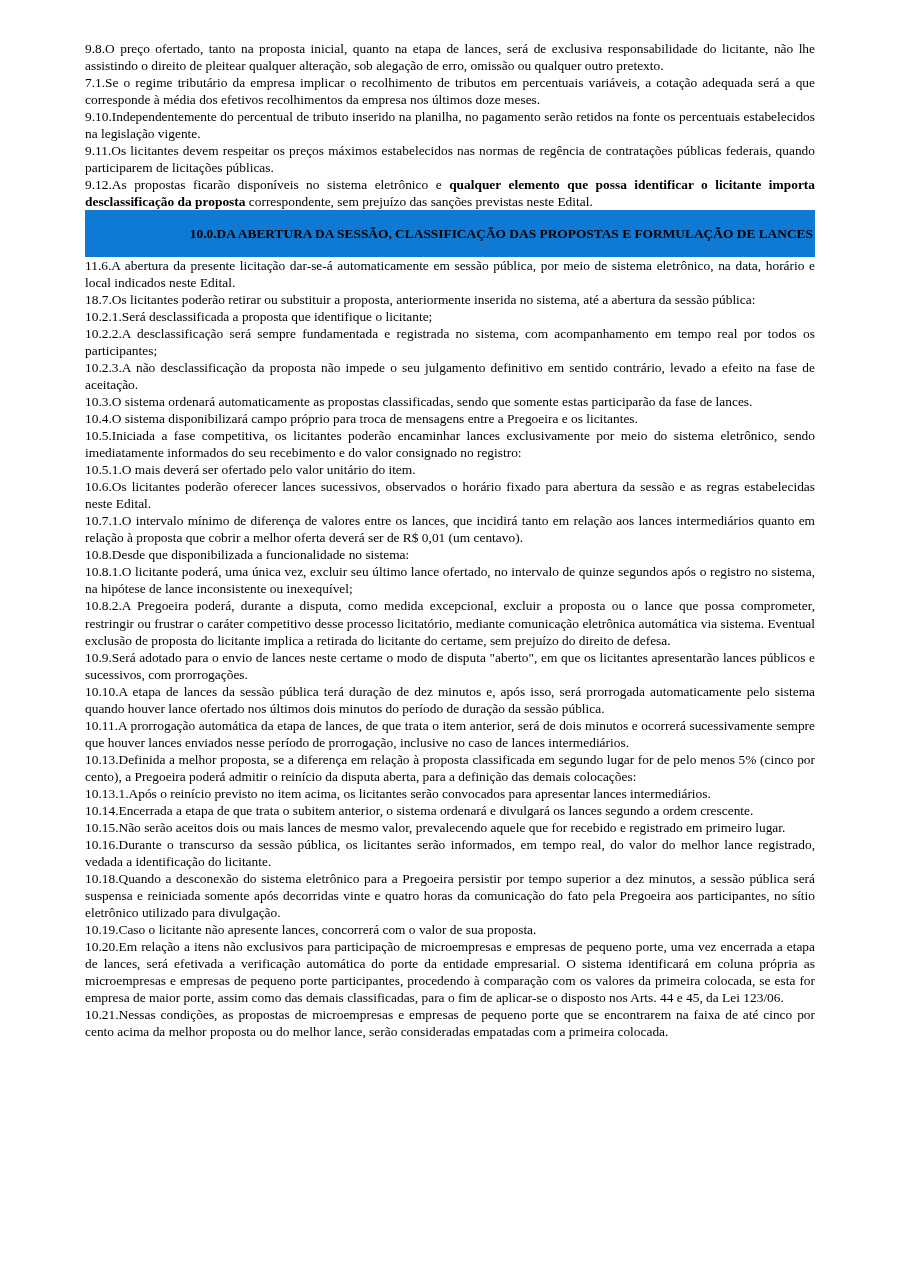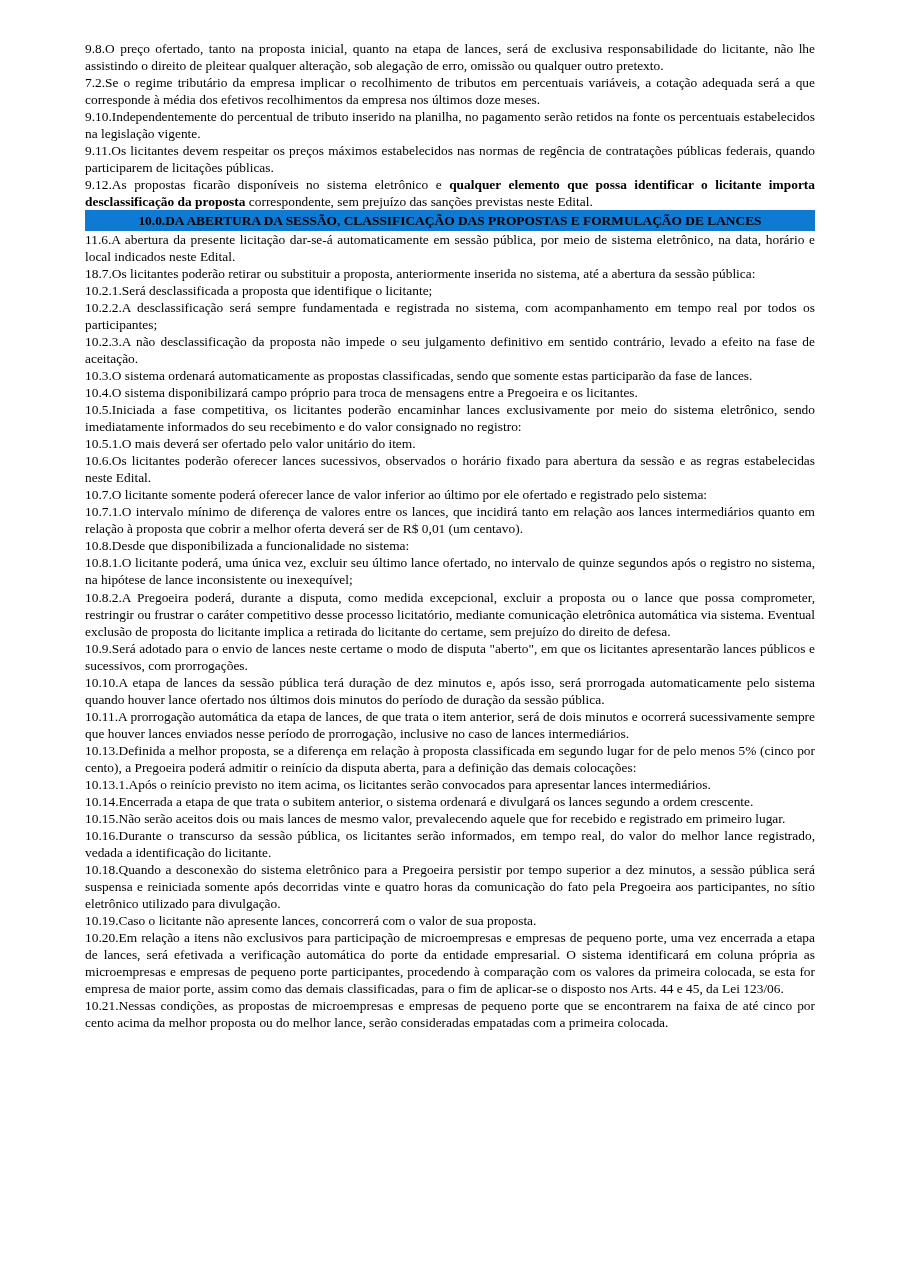--- a/index.html
+++ b/index.html
@@ -19,52 +19,51 @@
     color: #000000;
     text-align: justify;
     overflow: hidden;
   }
   .page p {
     margin: 0;
   }
   .section-header {
     font-weight: bold;
     color: #000000;
-    padding: 2px 2px;
+    padding: 15px 2px;
     margin-top: 17px;
     margin-bottom: 2px;
-    text-align: center;
+    text-align: right;
   }
   b { font-weight: bold; }
 </style>
 </head>
 <body>
 
 <div class="page">
 
   <p>9.8.O preço ofertado, tanto na proposta inicial, quanto na etapa de lances, será de exclusiva responsabilidade do licitante, não lhe assistindo o direito de pleitear qualquer alteração, sob alegação de erro, omissão ou qualquer outro pretexto.</p>
-  <p>7.2.Se o regime tributário da empresa implicar o recolhimento de tributos em percentuais variáveis, a cotação adequada será a que corresponde à média dos efetivos recolhimentos da empresa nos últimos doze meses.</p>
+  <p>7.1.Se o regime tributário da empresa implicar o recolhimento de tributos em percentuais variáveis, a cotação adequada será a que corresponde à média dos efetivos recolhimentos da empresa nos últimos doze meses.</p>
   <p>9.10.Independentemente do percentual de tributo inserido na planilha, no pagamento serão retidos na fonte os percentuais estabelecidos na legislação vigente.</p>
   <p>9.11.Os licitantes devem respeitar os preços máximos estabelecidos nas normas de regência de contratações públicas federais, quando participarem de licitações públicas.</p>
 
   <p><span>9.12.As propostas ficarão disponíveis no sistema eletrônico e </span><b>qualquer elemento que possa identificar o licitante importa desclassificação da proposta</b><span> correspondente, sem prejuízo das sanções previstas neste Edital.</span></p>
 
   <p class="section-header" style="background: rgb(14, 122, 212);">10.0.DA ABERTURA DA SESSÃO, CLASSIFICAÇÃO DAS PROPOSTAS E FORMULAÇÃO DE LANCES</p>
 
   <p>11.6.A abertura da presente licitação dar-se-á automaticamente em sessão pública, por meio de sistema eletrônico, na data, horário e local indicados neste Edital.</p>
   <p>18.7.Os licitantes poderão retirar ou substituir a proposta, anteriormente inserida no sistema, até a abertura da sessão pública:</p>
   <p>10.2.1.Será desclassificada a proposta que identifique o licitante;</p>
   <p>10.2.2.A desclassificação será sempre fundamentada e registrada no sistema, com acompanhamento em tempo real por todos os participantes;</p>
   <p>10.2.3.A não desclassificação da proposta não impede o seu julgamento definitivo em sentido contrário, levado a efeito na fase de aceitação.</p>
   <p>10.3.O sistema ordenará automaticamente as propostas classificadas, sendo que somente estas participarão da fase de lances.</p>
   <p>10.4.O sistema disponibilizará campo próprio para troca de mensagens entre a Pregoeira e os licitantes.</p>
   <p>10.5.Iniciada a fase competitiva, os licitantes poderão encaminhar lances exclusivamente por meio do sistema eletrônico, sendo imediatamente informados do seu recebimento e do valor consignado no registro:</p>
   <p>10.5.1.O mais deverá ser ofertado pelo valor unitário do item.</p>
   <p>10.6.Os licitantes poderão oferecer lances sucessivos, observados o horário fixado para abertura da sessão e as regras estabelecidas neste Edital.</p>
-  <p>10.7.O licitante somente poderá oferecer lance de valor inferior ao último por ele ofertado e registrado pelo sistema:</p>
   <p>10.7.1.O intervalo mínimo de diferença de valores entre os lances, que incidirá tanto em relação aos lances intermediários quanto em relação à proposta que cobrir a melhor oferta deverá ser de R$ 0,01 (um centavo).</p>
   <p>10.8.Desde que disponibilizada a funcionalidade no sistema:</p>
   <p>10.8.1.O licitante poderá, uma única vez, excluir seu último lance ofertado, no intervalo de quinze segundos após o registro no sistema, na hipótese de lance inconsistente ou inexequível;</p>
   <p>10.8.2.A Pregoeira poderá, durante a disputa, como medida excepcional, excluir a proposta ou o lance que possa comprometer, restringir ou frustrar o caráter competitivo desse processo licitatório, mediante comunicação eletrônica automática via sistema. Eventual exclusão de proposta do licitante implica a retirada do licitante do certame, sem prejuízo do direito de defesa.</p>
   <p>10.9.Será adotado para o envio de lances neste certame o modo de disputa "aberto", em que os licitantes apresentarão lances públicos e sucessivos, com prorrogações.</p>
   <p>10.10.A etapa de lances da sessão pública terá duração de dez minutos e, após isso, será prorrogada automaticamente pelo sistema quando houver lance ofertado nos últimos dois minutos do período de duração da sessão pública.</p>
   <p>10.11.A prorrogação automática da etapa de lances, de que trata o item anterior, será de dois minutos e ocorrerá sucessivamente sempre que houver lances enviados nesse período de prorrogação, inclusive no caso de lances intermediários.</p>
   <p>10.13.Definida a melhor proposta, se a diferença em relação à proposta classificada em segundo lugar for de pelo menos 5% (cinco por cento), a Pregoeira poderá admitir o reinício da disputa aberta, para a definição das demais colocações:</p>
   <p>10.13.1.Após o reinício previsto no item acima, os licitantes serão convocados para apresentar lances intermediários.</p>
   <p>10.14.Encerrada a etapa de que trata o subitem anterior, o sistema ordenará e divulgará os lances segundo a ordem crescente.</p>

